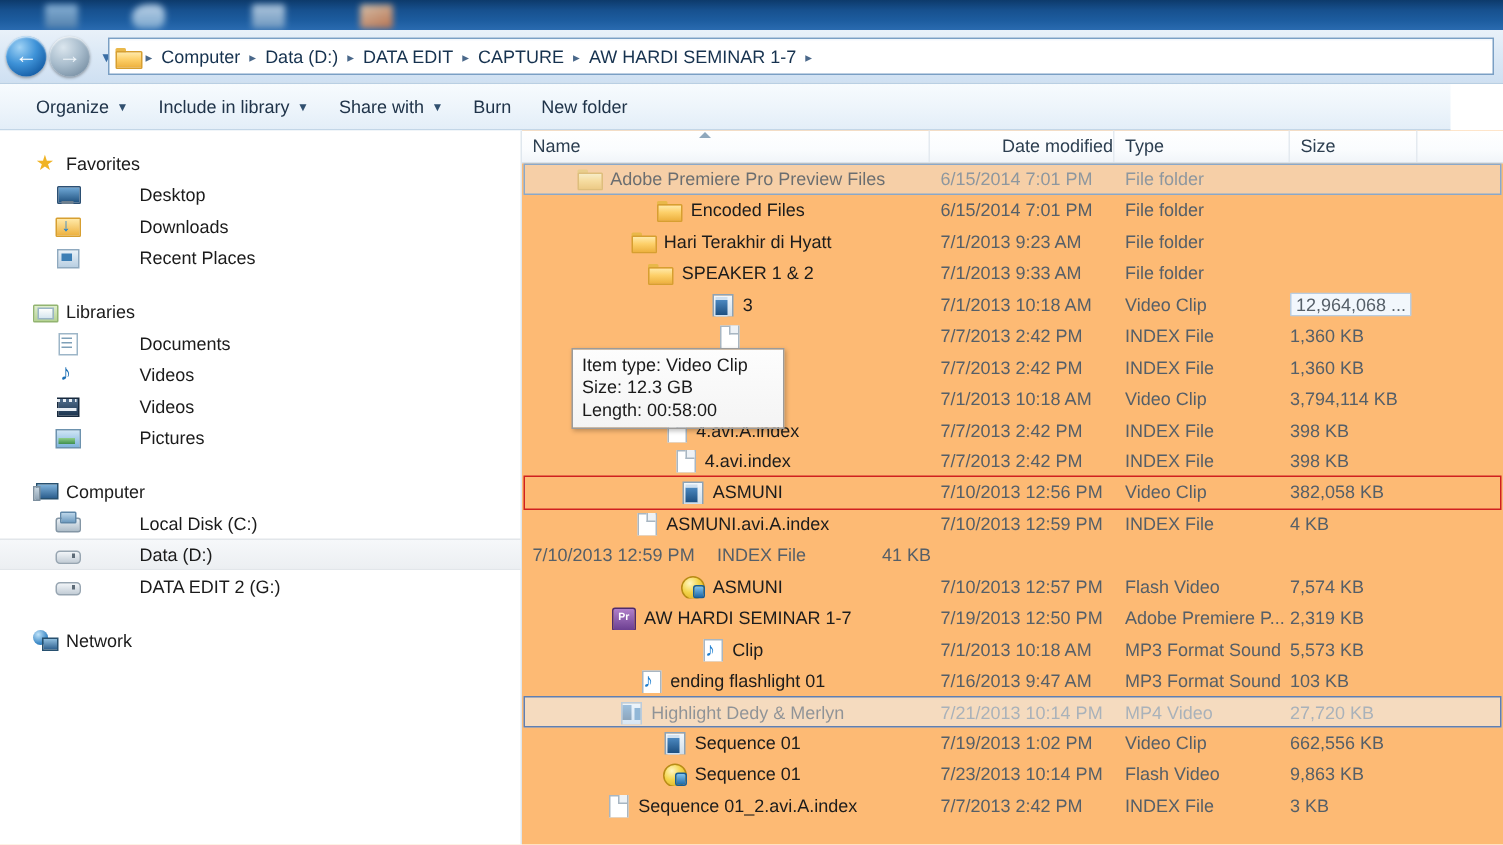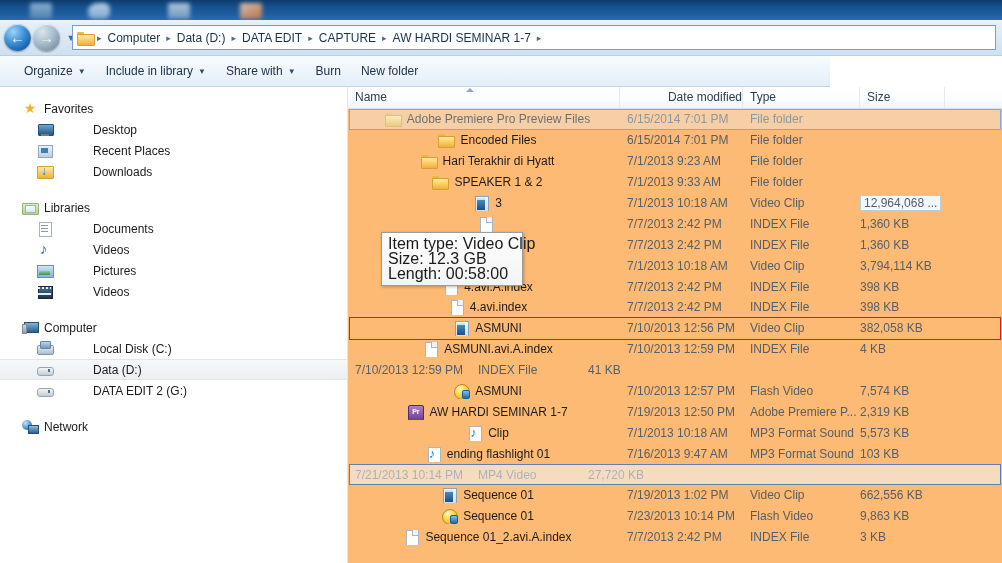--- a/index.html
+++ b/index.html
@@ -73,21 +73,21 @@
   }
   .crumb-item {
     padding: 2px 3px; font-size: 12px; color: #16324f; white-space: nowrap;
   }
   .crumb-sep {
     color: #4a688a; font-size: 9px; padding: 0 3px; user-select: none;
   }
 
   
   .cmd-bar {
-    position: absolute; left: 0; top: 56px; width: 830px; height: 31px;
+    position: absolute; left: 0; top: 56px; width: 967px; height: 31px;
     background: linear-gradient(180deg,#f7fbfe 0%,#eef5fb 50%,#e3eef8 100%);
     border-bottom: 1px solid #c3d6e7;
     display: flex; align-items: center; padding-left: 14px;
   }
   .cmd-item {
     display: flex; align-items: center; gap: 5px;
     padding: 4px 10px; font-size: 12px; color: #20344a; white-space: nowrap;
   }
   .caret-dn { font-size: 8px; color: #31506f; }
 
@@ -315,21 +315,21 @@
   }
 
   
   .tooltip {
     position: absolute; left: 381px; top: 232px; width: 142px;
     background: linear-gradient(180deg,#fdfdfd 0%,#f4f4f4 100%);
     border: 1px solid #9b9b9b;
     box-shadow: 1px 1px 3px rgba(0,0,0,.25);
     padding: 3px 6px 4px 6px; z-index: 40;
   }
-  .tip-line { font-size: 16px; color: #1a1a1a; line-height: 15px; white-space: nowrap; }
+  .tip-line { font-size: 12px; color: #1a1a1a; line-height: 15px; white-space: nowrap; }
 </style>
 </head>
 <body>
 
 <div id="app">
 
   <div class="desktop-strip">
     <div class="desk-ico di1"></div>
     <div class="desk-ico di2"></div>
     <div class="desk-ico di3"></div>
@@ -384,51 +384,51 @@
     <div class="nav-group">
       <div class="nav-row">
         <span class="nico ic-star">★</span>
         <span>Favorites</span>
       </div>
       <div class="nav-row child">
         <span class="nico ic-desktop"></span>
         <span>Desktop</span>
       </div>
       <div class="nav-row child">
+        <span class="nico ic-dl"></span>
+        <span>Downloads</span>
+      </div>
+      <div class="nav-row child">
         <span class="nico ic-recent"></span>
         <span>Recent Places</span>
-      </div>
-      <div class="nav-row child">
-        <span class="nico ic-dl"></span>
-        <span>Downloads</span>
       </div>
     </div>
 
     <div class="nav-gap"></div>
 
     <div class="nav-group">
       <div class="nav-row">
         <span class="nico ic-lib"></span>
         <span>Libraries</span>
       </div>
       <div class="nav-row child">
         <span class="nico ic-doc"></span>
         <span>Documents</span>
       </div>
       <div class="nav-row child">
         <span class="nico ic-music"></span>
         <span>Videos</span>
       </div>
       <div class="nav-row child">
+        <span class="nico ic-vid"></span>
+        <span>Videos</span>
+      </div>
+      <div class="nav-row child">
         <span class="nico ic-pic"></span>
         <span>Pictures</span>
-      </div>
-      <div class="nav-row child">
-        <span class="nico ic-vid"></span>
-        <span>Videos</span>
       </div>
     </div>
 
     <div class="nav-gap"></div>
 
     <div class="nav-group">
       <div class="nav-row">
         <span class="nico ic-computer"></span>
         <span>Computer</span>
       </div>
@@ -630,20 +630,24 @@
         <div class="cell cell-name">
           <span class="fico fi-mp3"></span>
           <span>ending flashlight 01</span>
         </div>
         <div class="cell cell-date">7/16/2013 9:47 AM</div>
         <div class="cell cell-type">MP3 Format Sound</div>
         <div class="cell cell-size">103 KB</div>
       </div>
 
       <div class="row sel-blue">
+        <div class="cell cell-name">
+          <span class="fico fi-mp4"></span>
+          <span>Highlight Dedy &amp; Merlyn</span>
+        </div>
         <div class="cell cell-date">7/21/2013 10:14 PM</div>
         <div class="cell cell-type">MP4 Video</div>
         <div class="cell cell-size">27,720 KB</div>
       </div>
 
       <div class="row">
         <div class="cell cell-name">
           <span class="fico fi-video"></span>
           <span>Sequence 01</span>
         </div>

